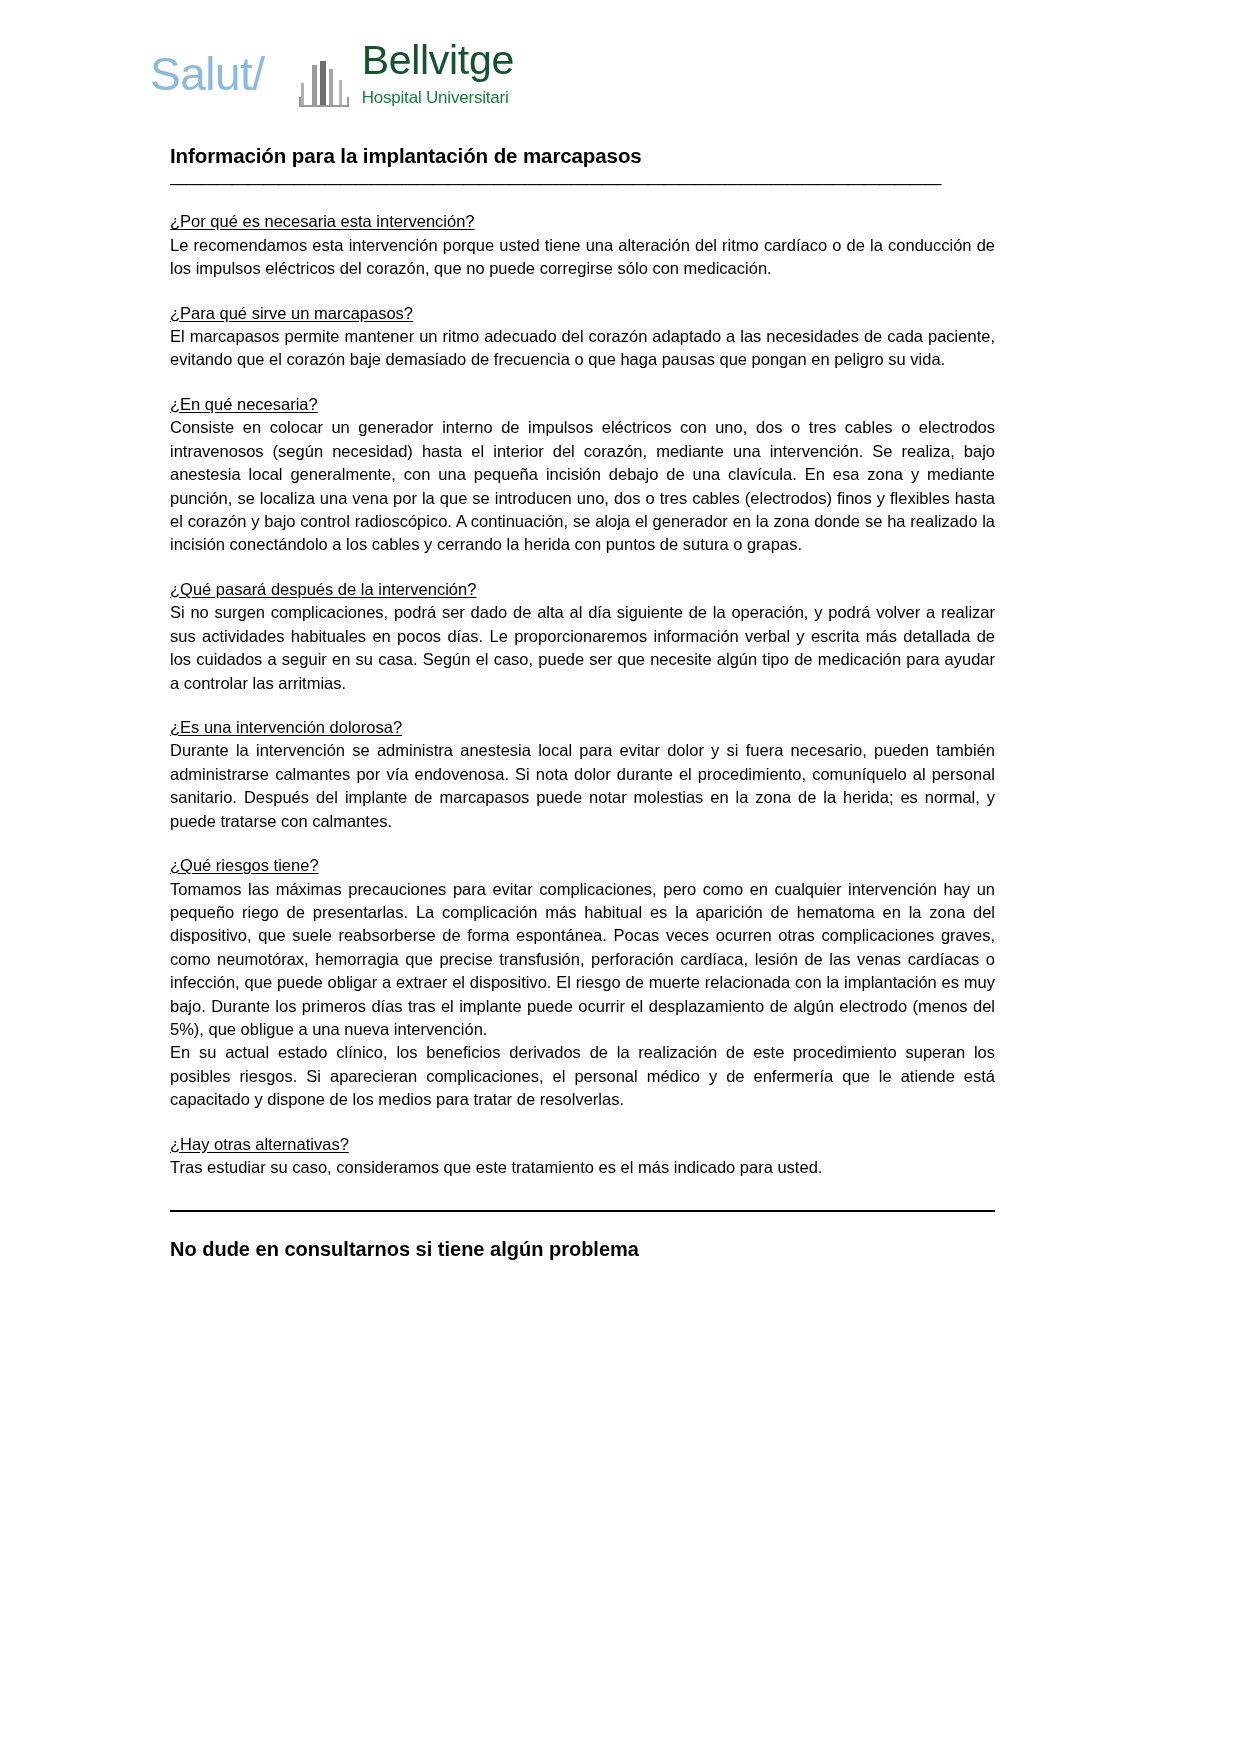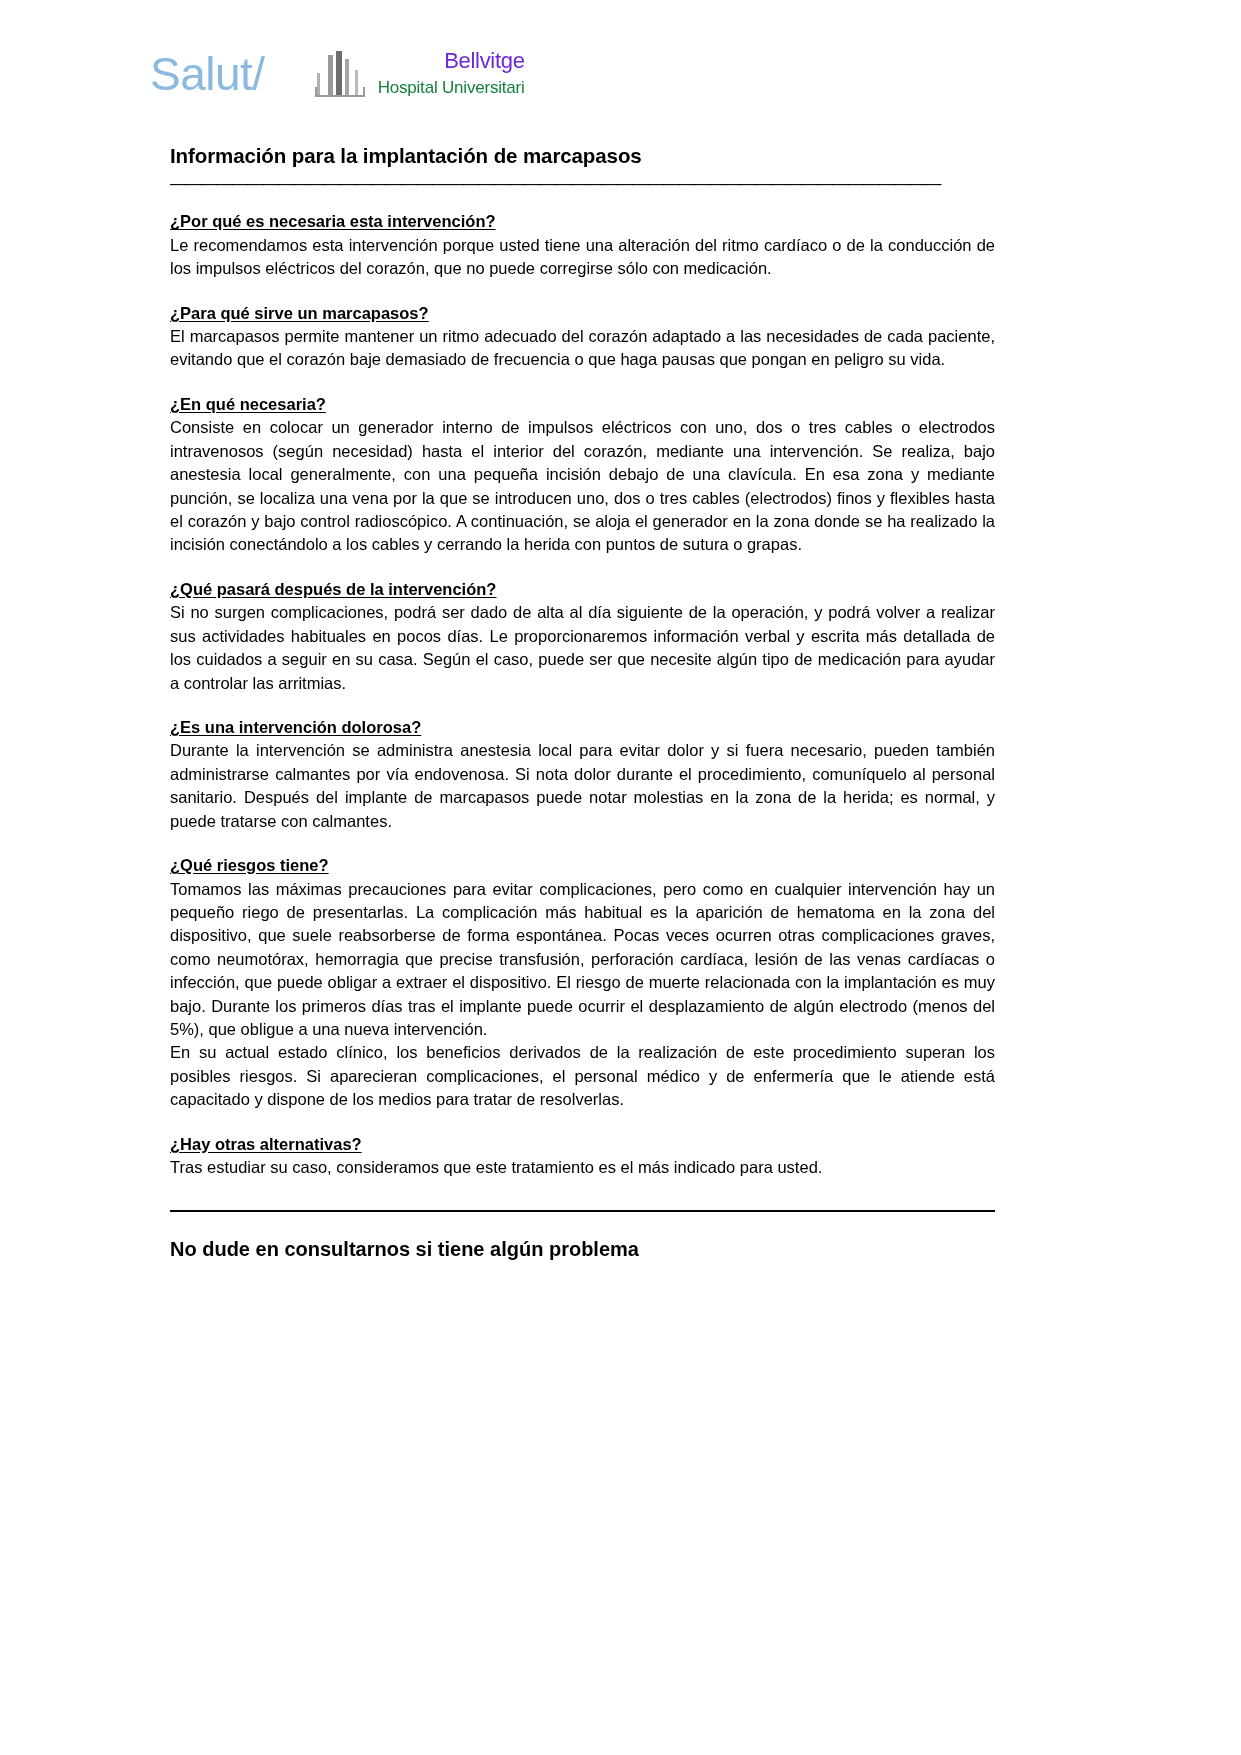--- a/index.html
+++ b/index.html
@@ -25,21 +25,21 @@
 
   
   .header {
     position: absolute;
     left: 150px;
     top: 34px;
     width: 940px;
     height: 80px;
     display: flex;
     align-items: center;
-    gap: 48px;
+    gap: 32px;
   }
   .salut-logo {
     font-size: 46px;
     font-weight: 400;
     letter-spacing: -0.5px;
     color: #8cb9e0;
     line-height: 1;
     font-family: "Liberation Sans", sans-serif;
   }
   .bellvitge-logo {
@@ -76,25 +76,24 @@
     background: #9a9a9a;
   }
   .bell-mark .tick-r {
     position: absolute;
     left: 50px; bottom: 2px;
     width: 2px; height: 10px;
     background: #9a9a9a;
   }
   .bell-text { line-height: 1; padding-bottom: 2px; }
   .bell-name {
-    font-size: 22px;
-    color: #6d28d9;
+    font-size: 41px;
+    color: #14532d;
     letter-spacing: -0.3px;
     line-height: 1.05;
-    text-align: right;
   }
   .bell-sub {
     font-size: 17px;
     color: #15803d;
     letter-spacing: -0.2px;
     line-height: 1.1;
     margin-top: 7px;
   }
 
   
@@ -118,21 +117,21 @@
     line-height: 1.1;
     white-space: nowrap;
     overflow: hidden;
     margin-bottom: 18px;
     font-weight: 400;
   }
 
   .section { margin-bottom: 22px; }
   .section-heading {
     font-size: 16.5px;
-    font-weight: bold;
+    font-weight: normal;
     text-decoration: underline;
     text-underline-offset: 2px;
     margin: 0 0 1px 0;
     line-height: 1.3;
   }
   .section-body {
     font-size: 16.5px;
     line-height: 1.42;
     text-align: justify;
     margin: 0;

